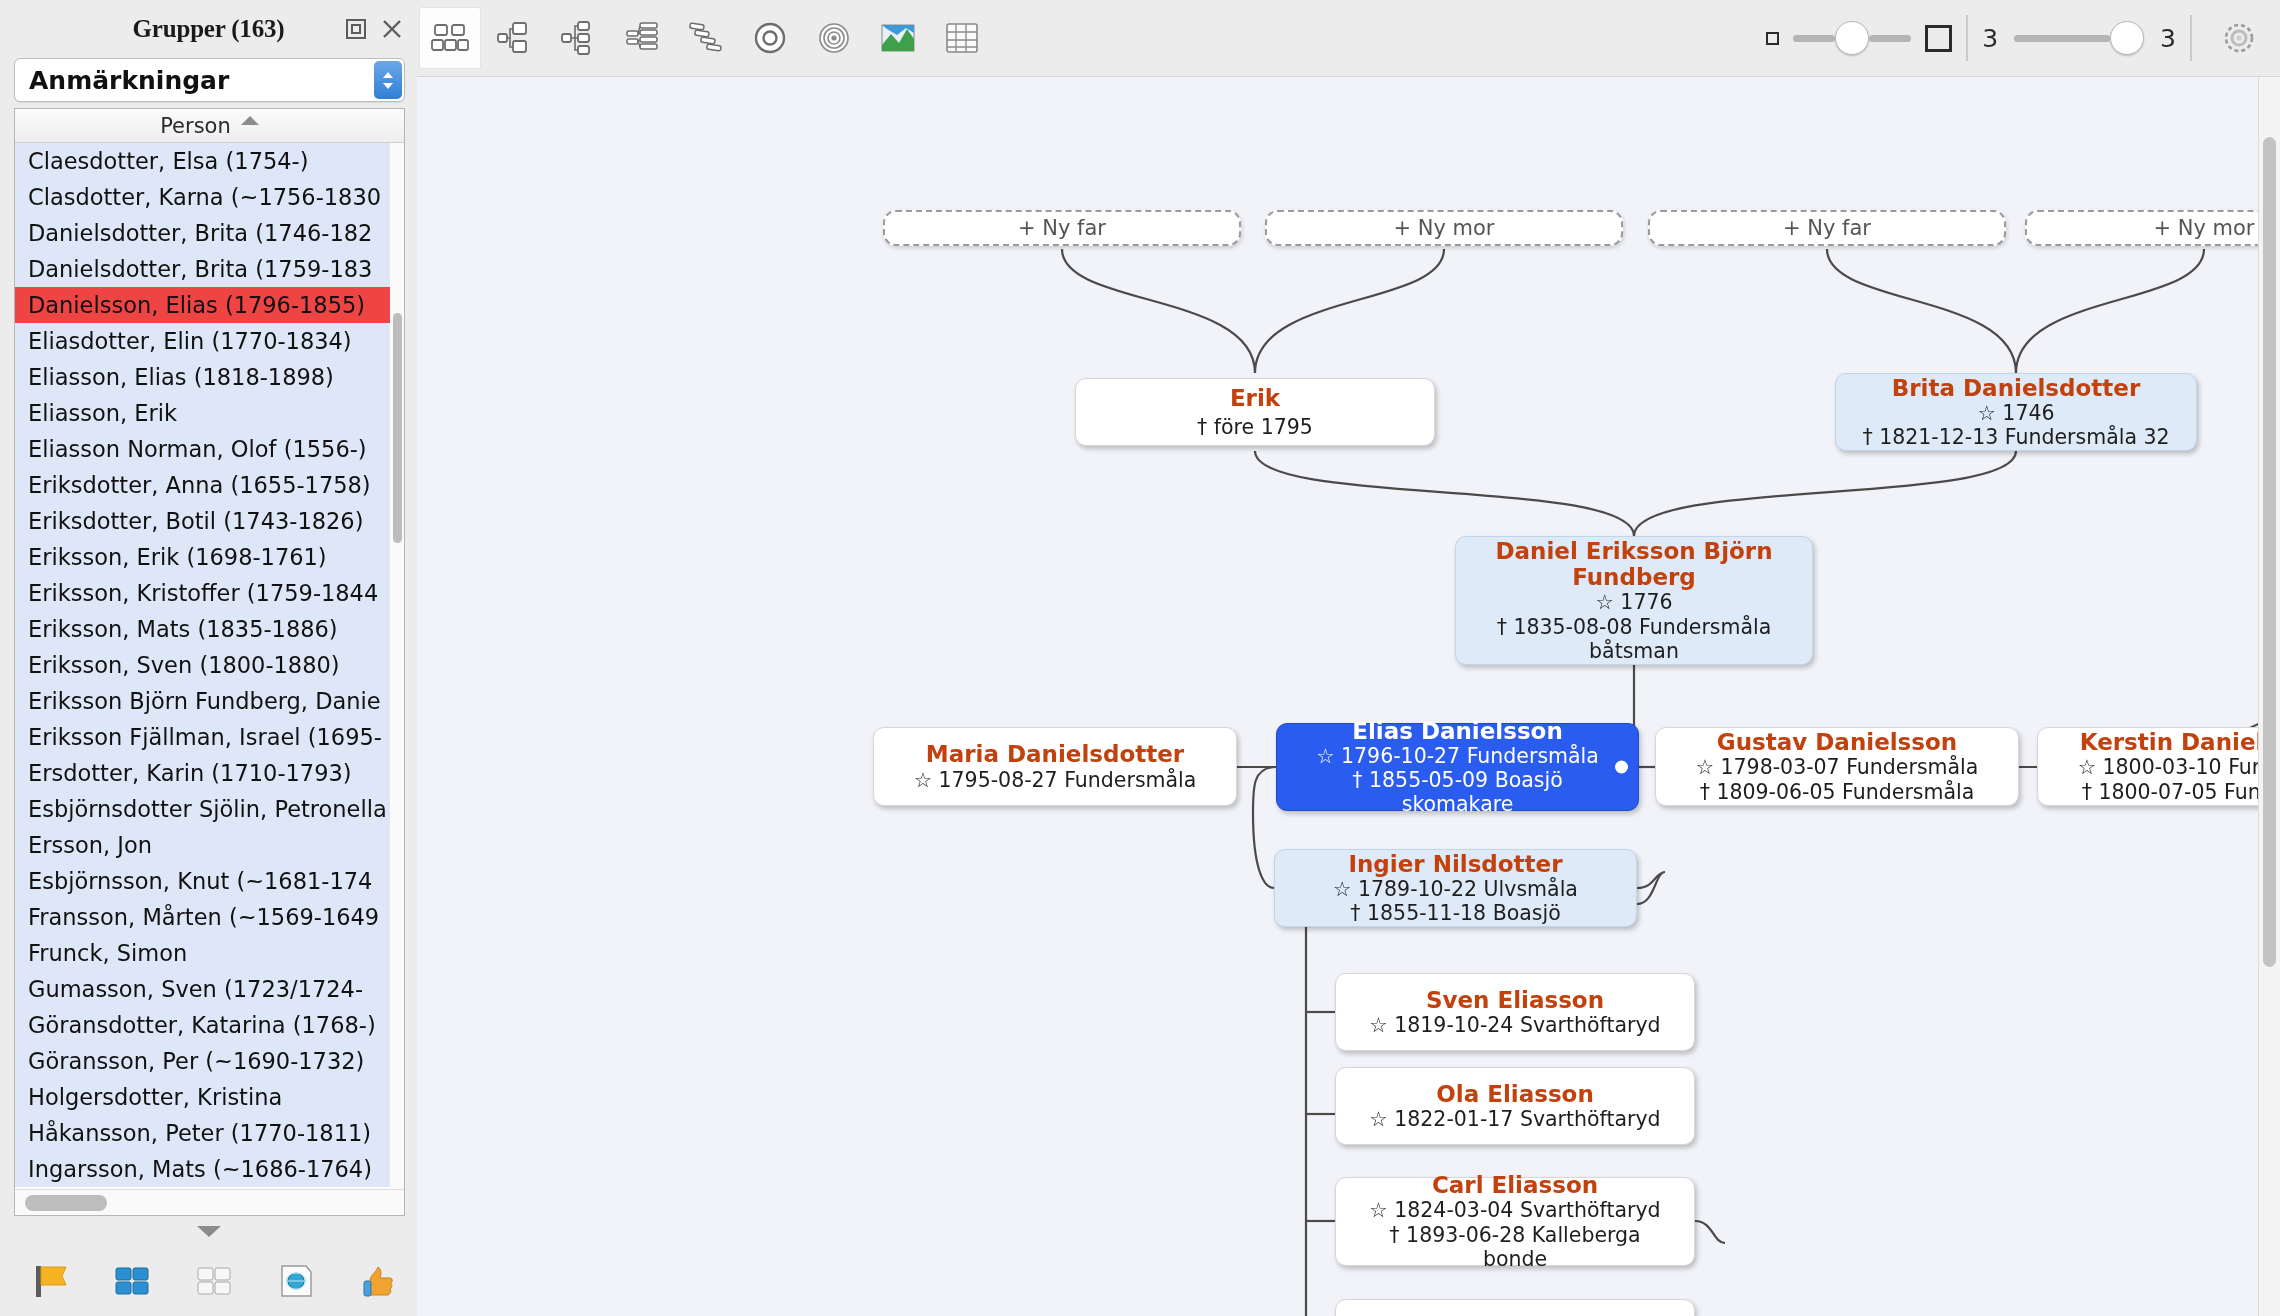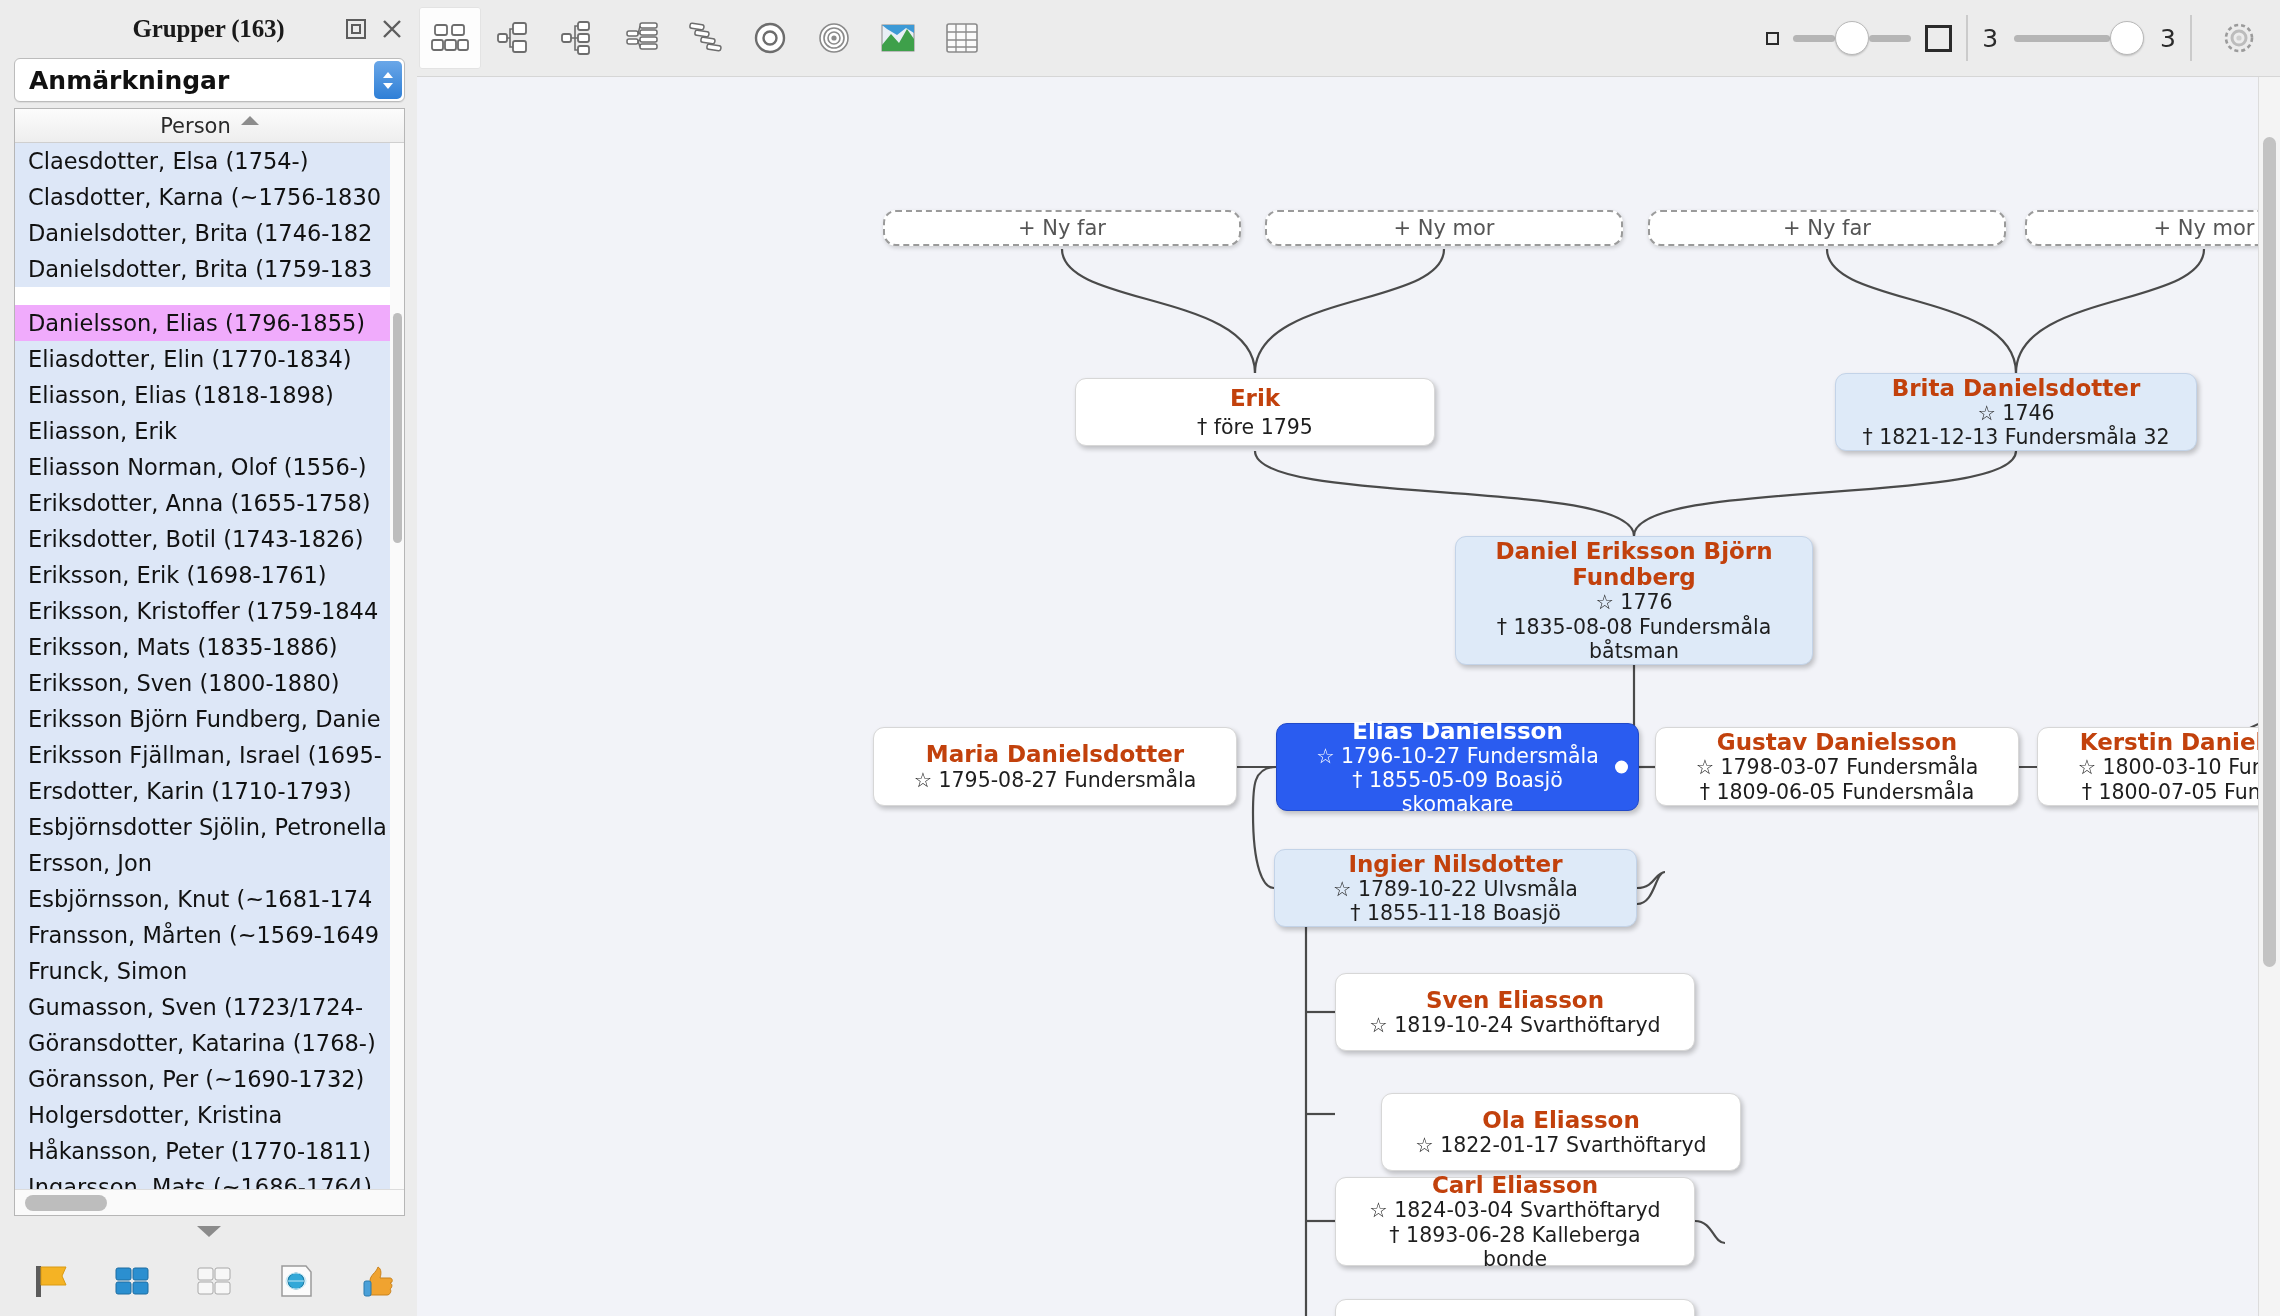--- a/index.html
+++ b/index.html
@@ -101,21 +101,21 @@
   }
   .sb-row {
     height: 36px;
     display: flex; align-items: center;
     padding-left: 13px;
     font-size: 22.5px; color: #111;
     white-space: nowrap;
     background: #dde7f7;
     cursor: pointer;
   }
-  .sb-row.sel { background: #f0abfc; margin-top: 18px; }
+  .sb-row.sel { background: #ef4444; }
   .sb-hscroll-track {
     position: absolute; left: 0; right: 0; bottom: 0;
     height: 26px; background: #fafafa;
     border-top: 1px solid #dcdcdc;
   }
   .sb-hscroll-thumb {
     position: absolute; left: 10px; top: 5px;
     width: 82px; height: 16px;
     border-radius: 8px; background: #bdbdbd;
     cursor: pointer;
@@ -566,21 +566,21 @@
             </div>
             <div class="card blue" style="left: 857px; top: 772px; width: 363px; height: 78px;">
               <div class="nm">Ingier Nilsdotter</div>
               <div class="ln">☆ 1789-10-22 Ulvsmåla</div>
               <div class="ln">† 1855-11-18 Boasjö</div>
             </div>
             <div class="card white" style="left: 918px; top: 896px; width: 360px; height: 78px;">
               <div class="nm">Sven Eliasson</div>
               <div class="ln">☆ 1819-10-24 Svarthöftaryd</div>
             </div>
-            <div class="card white" style="left: 918px; top: 1016px; width: 360px; height: 78px; margin-left: 46px;">
+            <div class="card white" style="left: 918px; top: 990px; width: 360px; height: 78px;">
               <div class="nm">Ola Eliasson</div>
               <div class="ln">☆ 1822-01-17 Svarthöftaryd</div>
             </div>
             <div class="card white" style="left: 918px; top: 1100px; width: 360px; height: 89px;">
               <div class="nm">Carl Eliasson</div>
               <div class="ln">☆ 1824-03-04 Svarthöftaryd</div>
               <div class="ln">† 1893-06-28 Kalleberga</div>
               <div class="ln">bonde</div>
             </div>
             <div class="card white" style="left: 918px; top: 1222px; width: 360px; height: 78px;">

